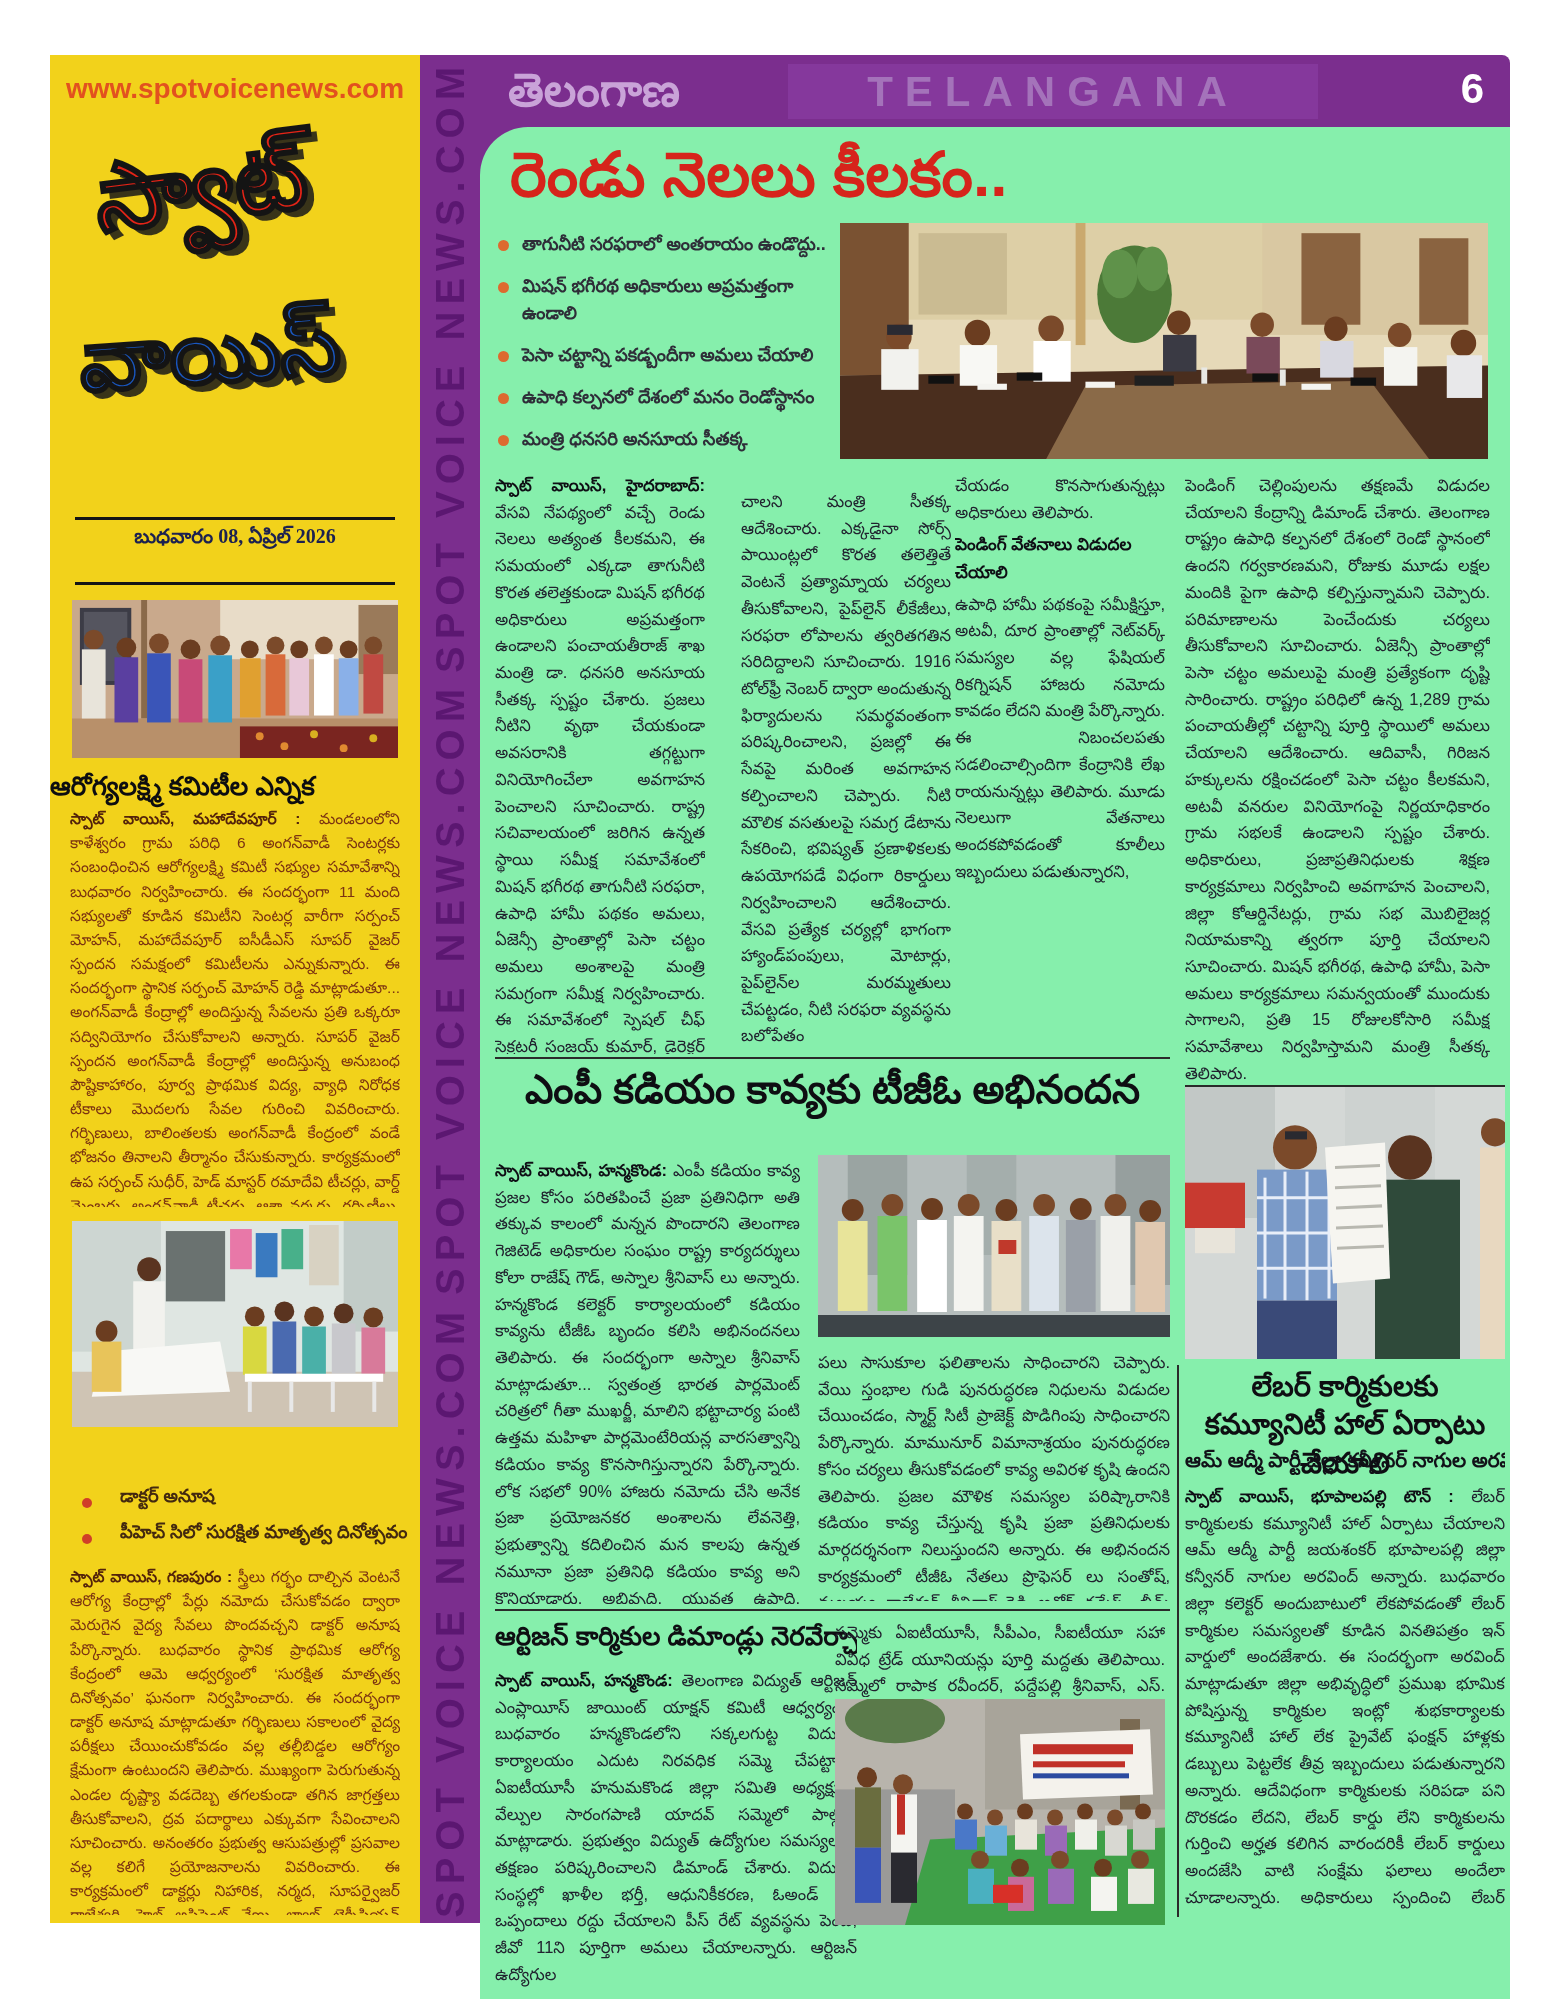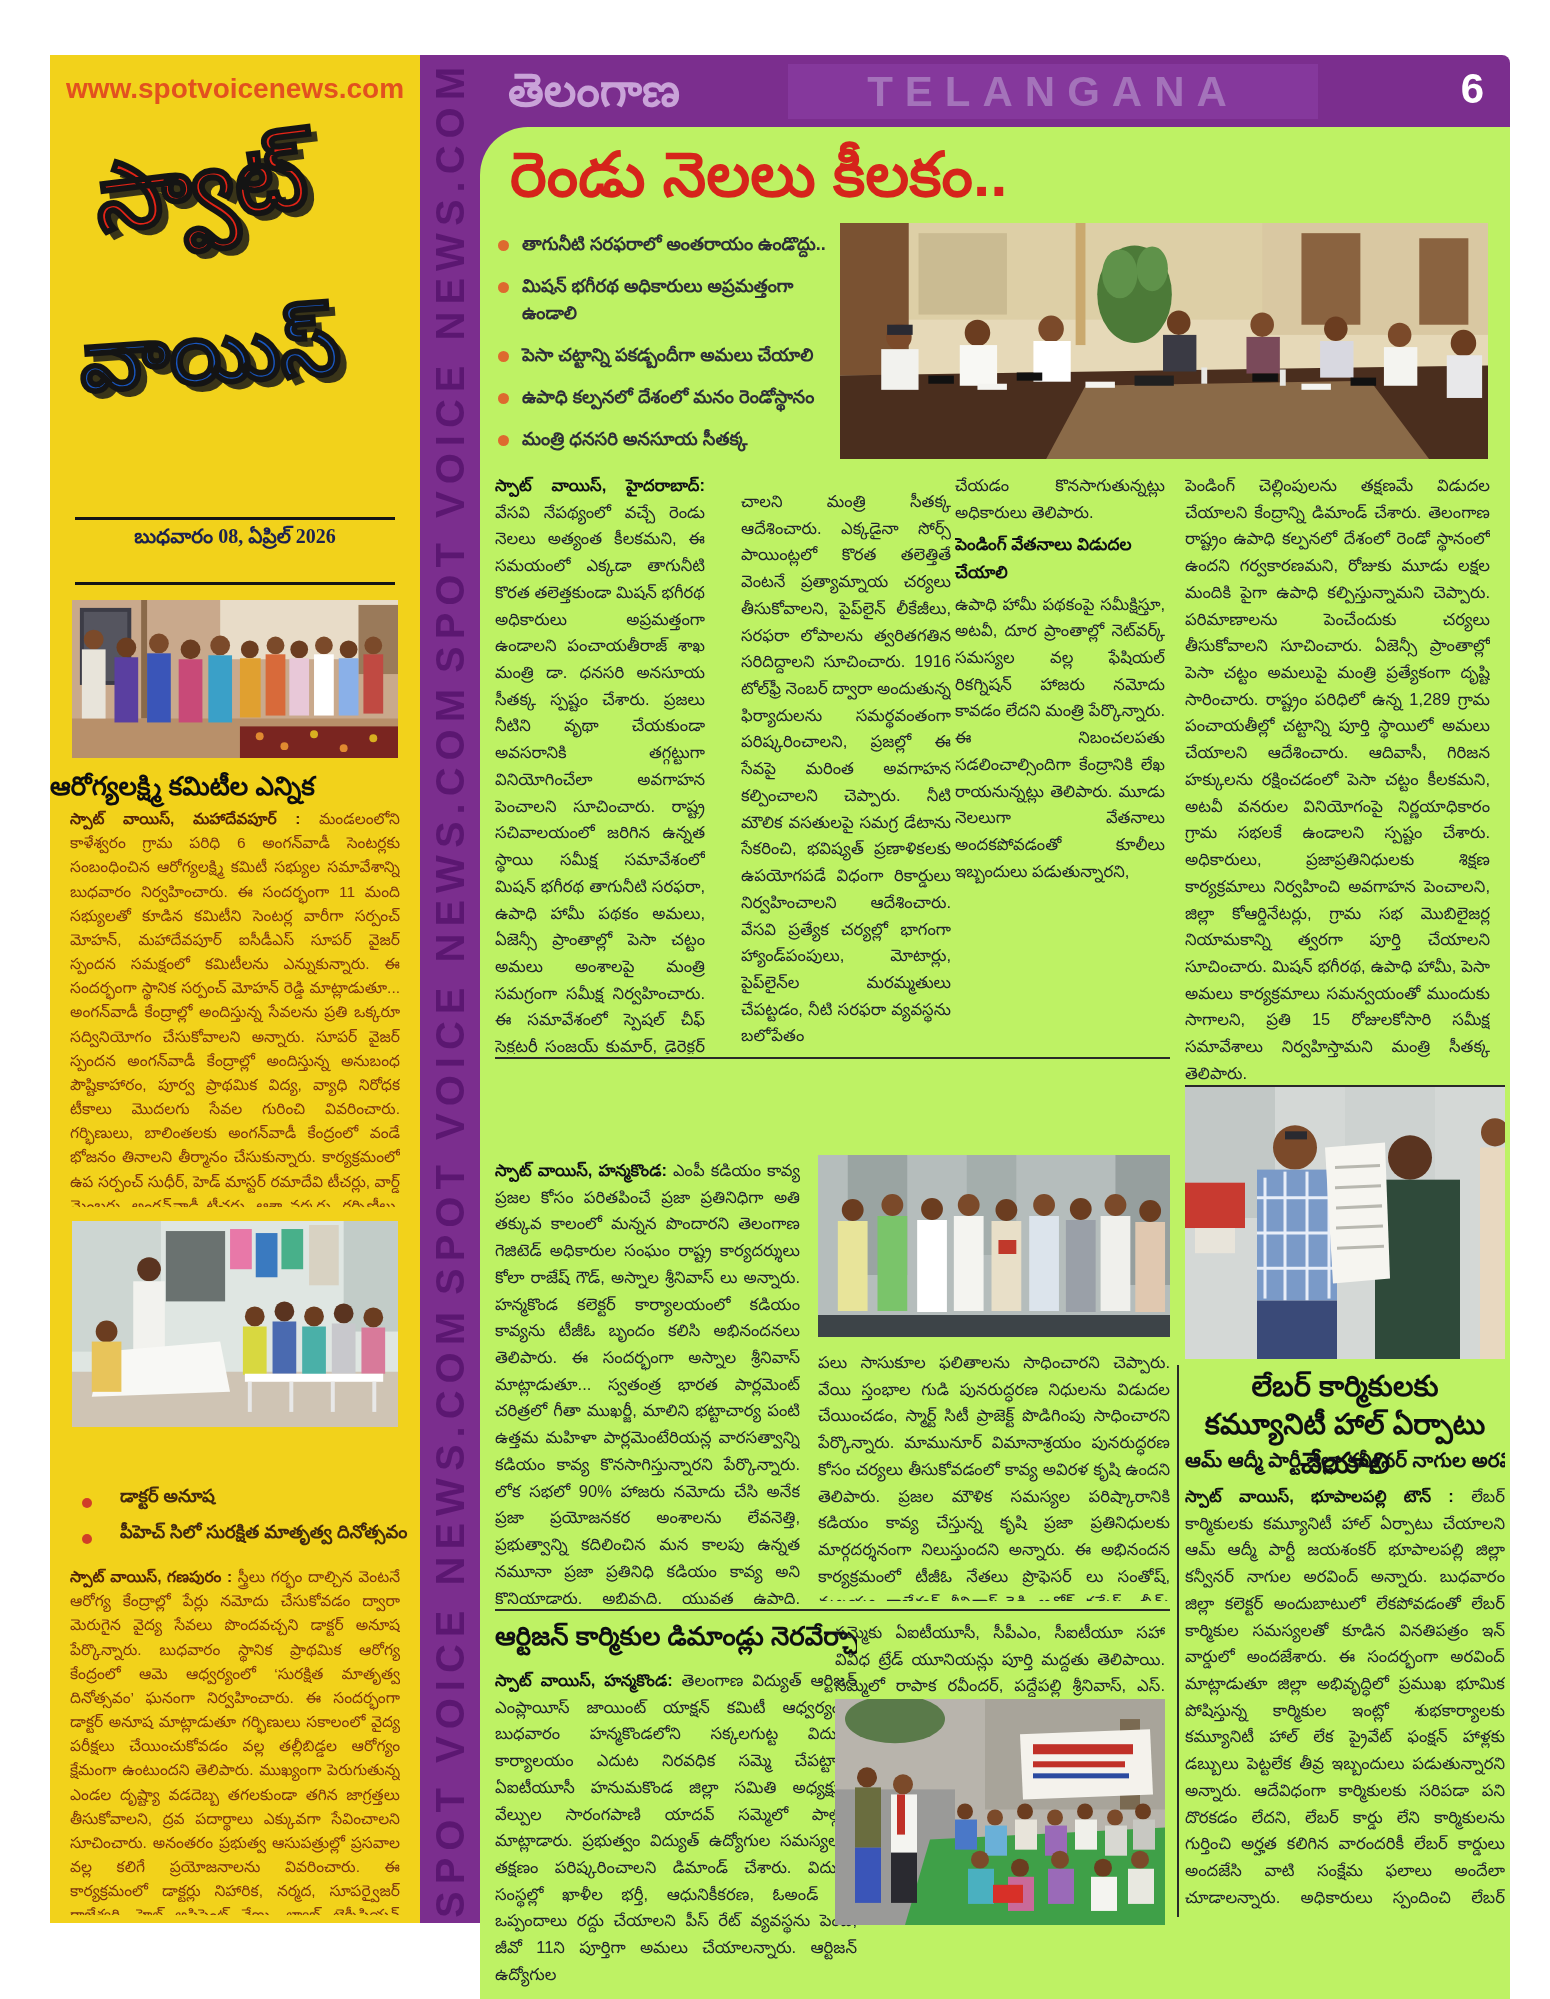--- a/index.html
+++ b/index.html
@@ -37,21 +37,21 @@
   .sb-photo{position:absolute;left:22px;width:326px;overflow:hidden;}
   .sb-heading{position:absolute;left:0;width:100%;font-size:26px;font-weight:bold;color:#0d0d10;}
   .sb-body{position:absolute;left:20px;width:330px;overflow:hidden;font-size:15.5px;line-height:1.56;
            text-align:justify;color:#7b3311;}
   .sb-body b{color:#53230a;}
   .sb-bullet{position:absolute;left:32px;display:flex;gap:28px;align-items:flex-end;width:330px;}
   .sb-bullet .dot{width:10px;height:10px;border-radius:50%;background:#d03f28;margin-top:8px;flex:none;}
   .sb-bullet .txt{font-size:18px;font-weight:bold;color:#43290f;line-height:1.3;}
 
   
-  .main{position:absolute;left:480px;top:127px;width:1030px;height:1872px;background:#bef264;
+  .main{position:absolute;left:480px;top:127px;width:1030px;height:1872px;background:#86efac;
         border-top-left-radius:48px;z-index:2;}
   .lead-headline{position:absolute;left:30px;top:12px;font-size:62px;font-weight:bold;color:#d6241b;
                  white-space:nowrap;}
   .lead-bullets{position:absolute;left:18px;top:104px;width:334px;}
   .lead-bullet{display:flex;gap:13px;align-items:flex-start;margin-bottom:15px;}
   .lead-bullet .dot{width:11px;height:11px;border-radius:50%;background:#dd6a2f;margin-top:9px;flex:none;}
   .lead-bullet .txt{font-size:18px;font-weight:bold;color:#2e2e38;line-height:1.5;}
   .photo{position:absolute;overflow:hidden;}
   .photo svg{display:block;width:100%;height:100%;}
 
@@ -294,20 +294,21 @@
     <p class="colTxt col3" style="margin:0">
       <span>చేయడం కొనసాగుతున్నట్లు అధికారులు తెలిపారు.</span>
       <span class="subhead" style="display:block">పెండింగ్ వేతనాలు విడుదల చేయాలి</span>
       <span>ఉపాధి హామీ పథకంపై సమీక్షిస్తూ, అటవీ, దూర ప్రాంతాల్లో నెట్‌వర్క్ సమస్యల వల్ల ఫేషియల్ రికగ్నిషన్ హాజరు నమోదు కావడం లేదని మంత్రి పేర్కొన్నారు. ఈ నిబంచలపతు సడలించాల్సిందిగా కేంద్రానికి లేఖ రాయనున్నట్లు తెలిపారు. మూడు నెలలుగా వేతనాలు అందకపోవడంతో కూలీలు ఇబ్బందులు పడుతున్నారని,</span>
     </p>
     <p class="colTxt col4" style="margin:0">
       <span>పెండింగ్ చెల్లింపులను తక్షణమే విడుదల చేయాలని కేంద్రాన్ని డిమాండ్ చేశారు. తెలంగాణ రాష్ట్రం ఉపాధి కల్పనలో దేశంలో రెండో స్థానంలో ఉందని గర్వకారణమని, రోజుకు మూడు లక్షల మందికి పైగా ఉపాధి కల్పిస్తున్నామని చెప్పారు. పరిమాణాలను పెంచేందుకు చర్యలు తీసుకోవాలని సూచించారు. ఏజెన్సీ ప్రాంతాల్లో పెసా చట్టం అమలుపై మంత్రి ప్రత్యేకంగా దృష్టి సారించారు. రాష్ట్రం పరిధిలో ఉన్న 1,289 గ్రామ పంచాయతీల్లో చట్టాన్ని పూర్తి స్థాయిలో అమలు చేయాలని ఆదేశించారు. ఆదివాసీ, గిరిజన హక్కులను రక్షించడంలో పెసా చట్టం కీలకమని, అటవీ వనరుల వినియోగంపై నిర్ణయాధికారం గ్రామ సభలకే ఉండాలని స్పష్టం చేశారు. అధికారులు, ప్రజాప్రతినిధులకు శిక్షణ కార్యక్రమాలు నిర్వహించి అవగాహన పెంచాలని, జిల్లా కోఆర్డినేటర్లు, గ్రామ సభ మొబిలైజర్ల నియామకాన్ని త్వరగా పూర్తి చేయాలని సూచించారు. మిషన్ భగీరథ, ఉపాధి హామీ, పెసా అమలు కార్యక్రమాలు సమన్వయంతో ముందుకు సాగాలని, ప్రతి 15 రోజులకోసారి సమీక్ష సమావేశాలు నిర్వహిస్తామని మంత్రి సీతక్క తెలిపారు.</span>
     </p>
 
     <div class="rule" style="left:15px;top:930px;width:675px"></div>
+    <div class="mp-headline">ఎంపీ కడియం కావ్యకు టీజీఓ అభినందన</div>
 
     <p class="colTxt mp-col1" style="margin:0">
       <b class="dl">స్పాట్ వాయిస్, హన్మకొండ:</b>
       <span>ఎంపీ కడియం కావ్య ప్రజల కోసం పరితపించే ప్రజా ప్రతినిధిగా అతి తక్కువ కాలంలో మన్నన పొందారని తెలంగాణ గెజిటెడ్ అధికారుల సంఘం రాష్ట్ర కార్యదర్శులు కోలా రాజేష్ గౌడ్, అస్నాల శ్రీనివాస్ లు అన్నారు. హన్మకొండ కలెక్టర్ కార్యాలయంలో కడియం కావ్యను టీజీఓ బృందం కలిసి అభినందనలు తెలిపారు. ఈ సందర్భంగా అస్నాల శ్రీనివాస్ మాట్లాడుతూ... స్వతంత్ర భారత పార్లమెంట్ చరిత్రలో గీతా ముఖర్జీ, మాలిని భట్టాచార్య పంటి ఉత్తమ మహిళా పార్లమెంటేరియన్ల వారసత్వాన్ని కడియం కావ్య కొనసాగిస్తున్నారని పేర్కొన్నారు. లోక సభలో 90% హాజరు నమోదు చేసి అనేక ప్రజా ప్రయోజనకర అంశాలను లేవనెత్తి, ప్రభుత్వాన్ని కదిలించిన మన కాలపు ఉన్నత నమూనా ప్రజా ప్రతినిధి కడియం కావ్య అని కొనియాడారు. అభివృద్ధి, యువత ఉపాధి, ఆరోగ్యం, మౌలిక వసతులపై ప్రత్యేక దృష్టి పెట్టి, మహిళల ఆరోగ్యంపై రెండు ప్రైవేట్ బిల్స్ ప్రవేశ పెట్టి</span>
     </p>
 
     <div class="photo" style="left:338px;top:1028px;width:352px;height:182px">
       <svg viewBox="0 0 355 182" preserveAspectRatio="none">
         <rect width="355" height="182" fill="#b5bdbc"></rect>
         <rect x="30" y="0" width="60" height="120" fill="#9aa4a2"></rect>

